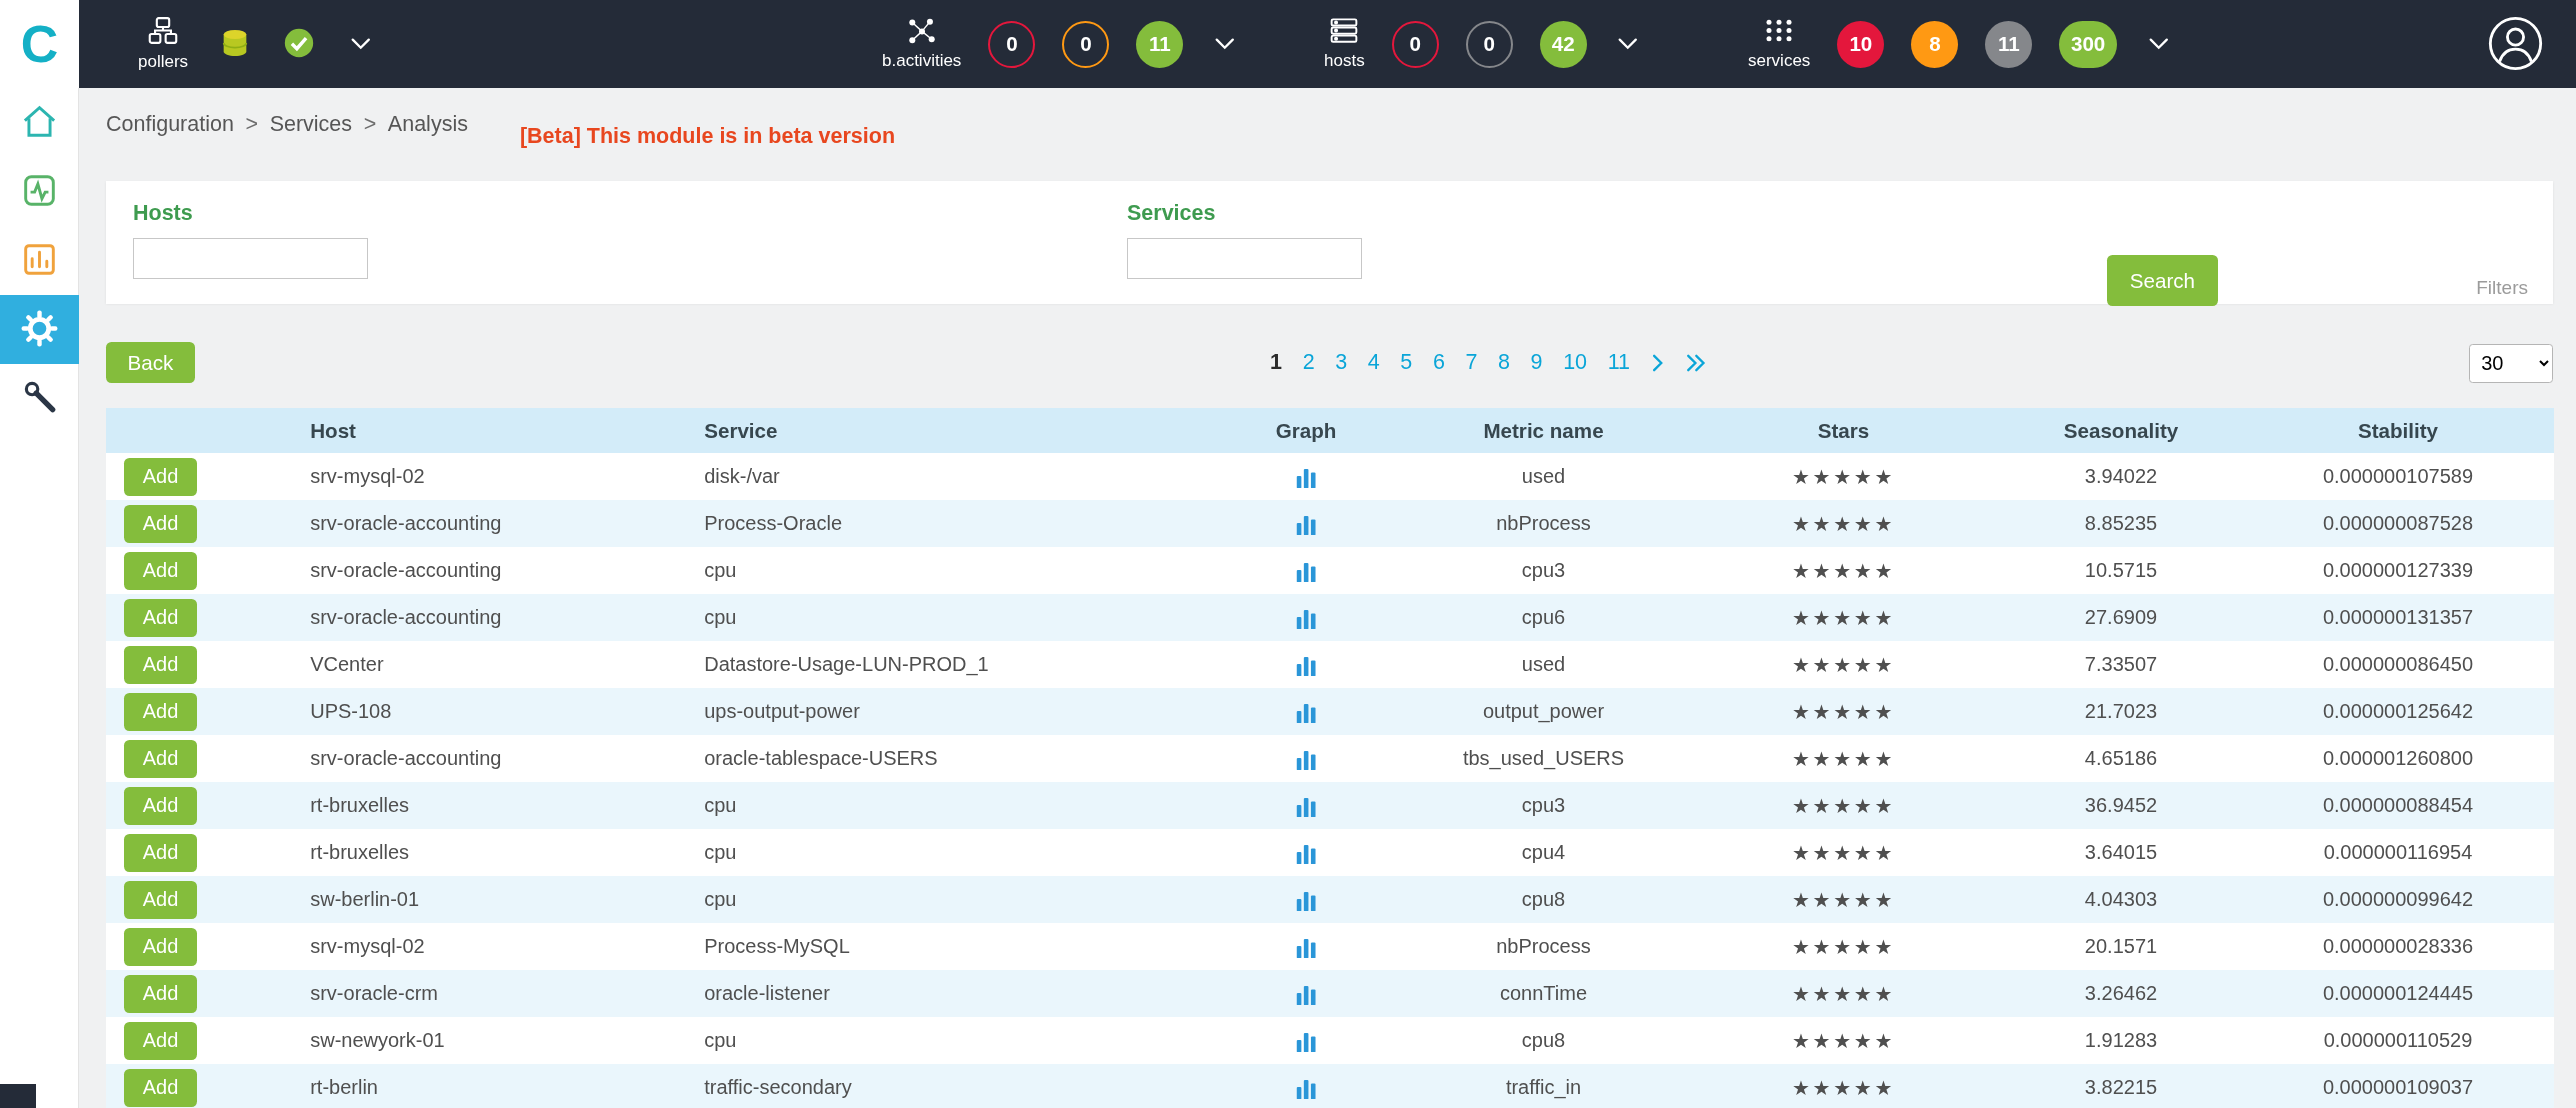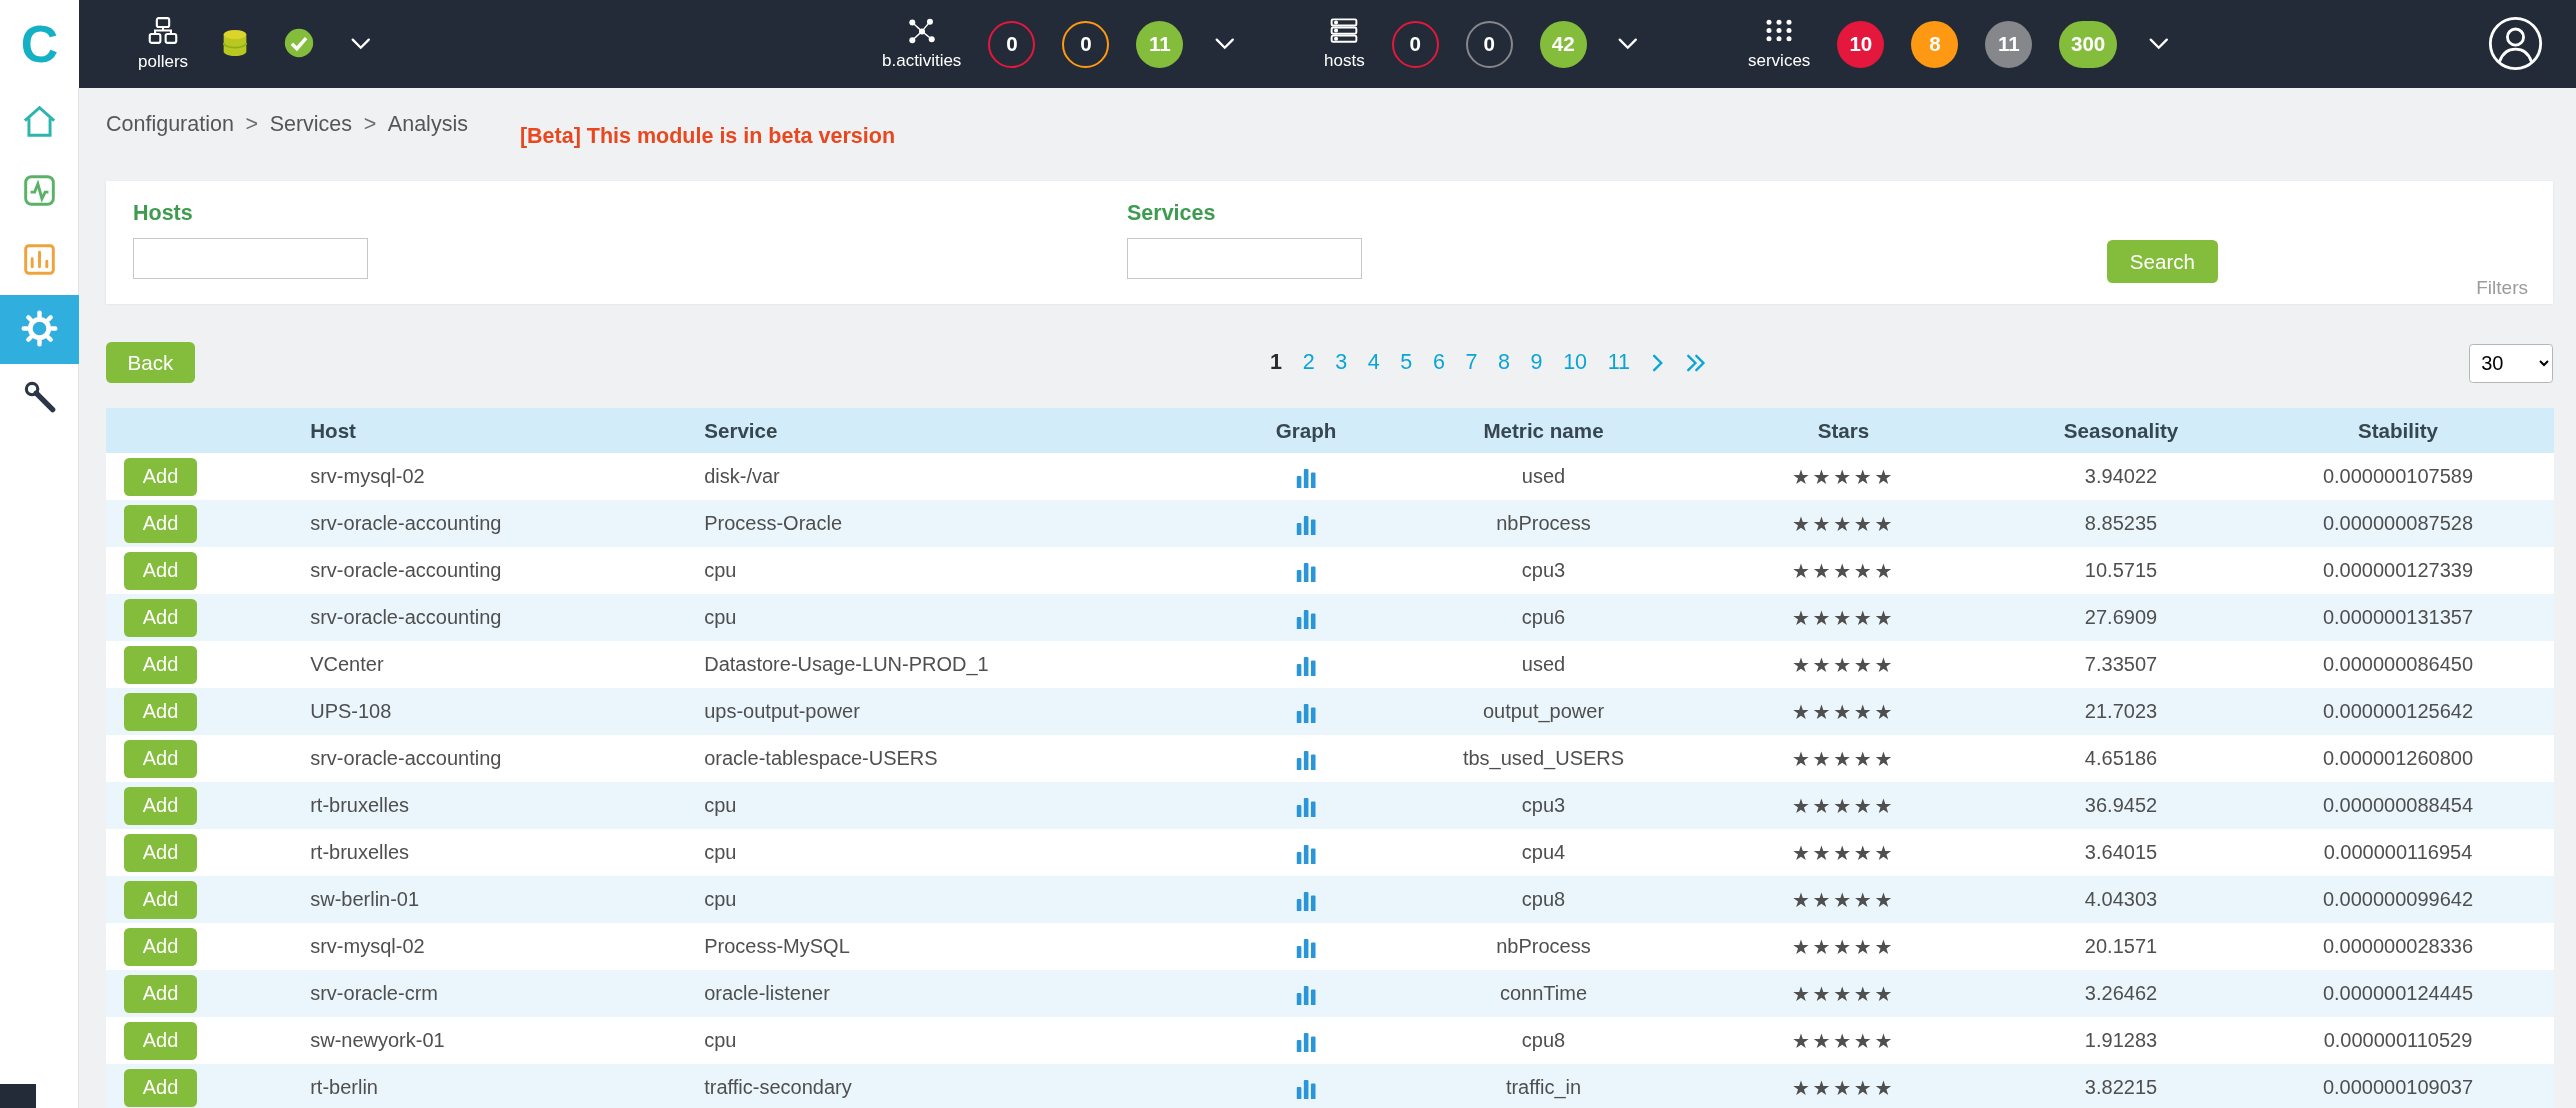--- a/index.html
+++ b/index.html
@@ -54,21 +54,21 @@
   .filter-panel { position:relative; margin-top:43px; height:123px; background:#fff;
     box-shadow:0 0.9px 2.7px rgba(0,0,0,0.08); }
   .filter-field { position:absolute; top:20px; display:flex; flex-direction:column; }
   .filter-field.f-hosts { left:27px; }
   .filter-field.f-services { left:1021px; }
   .filter-label { color:#3e9b4f; font-weight:bold; font-size:21.5px; }
   .filter-input { margin-top:11.6px; width:235px; height:41px; border:0.9px solid #c7c7c7; background:#fff;
     font-size:20px; padding:0 9px; font-family:"Liberation Sans", sans-serif; }
   .btn { border:none; background:#84bd3c; color:#fff; border-radius:5.4px; cursor:pointer;
     font-family:"Liberation Sans", sans-serif; }
-  .search-btn { position:absolute; top:59px; right:335px; height:43px; padding:0 23px; font-size:20.6px; }
+  .search-btn { position:absolute; top:74px; right:335px; height:51px; padding:0 23px; font-size:20.6px; }
   .filters-link { position:absolute; right:25px; bottom:5.4px; color:#9b9b9b; font-size:19px; }
 
   .toolbar { position:relative; margin-top:38px; height:41px;padding-left:12px; }
   .back-btn { position:absolute; left:0; top:0; height:41px; padding:0 21.5px; font-size:20.6px; }
   .pagination { position:absolute; left:56.5%; top:0; transform:translateX(-50%);
     display:flex; align-items:center; gap:20.6px; height:41px; }
   .pagination .page { font-size:21.5px; color:#0aa5d8; cursor:pointer; }
   .pagination .page.current { color:#2b2b2b; font-weight:bold; cursor:default; }
   .pag-ico { display:flex; align-items:center; cursor:pointer; }
   .page-size { position:absolute; right:0; top:1.8px; width:84px; height:39px; font-size:20px;

